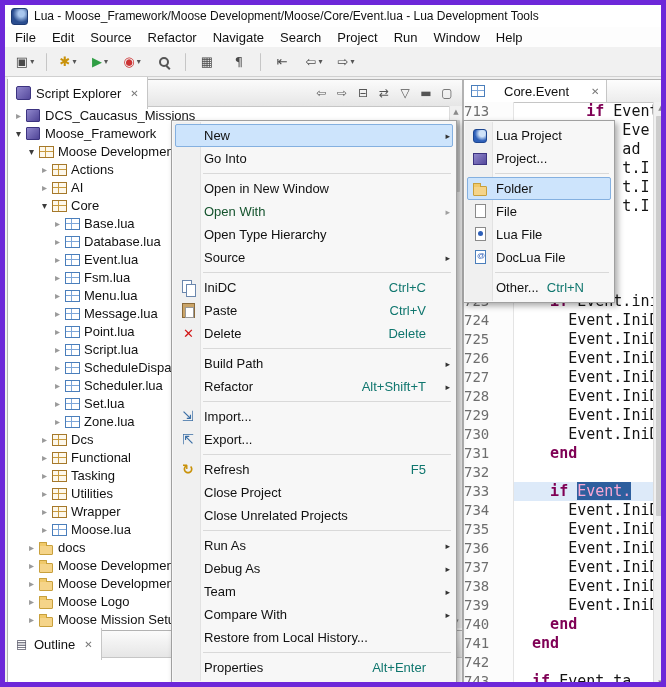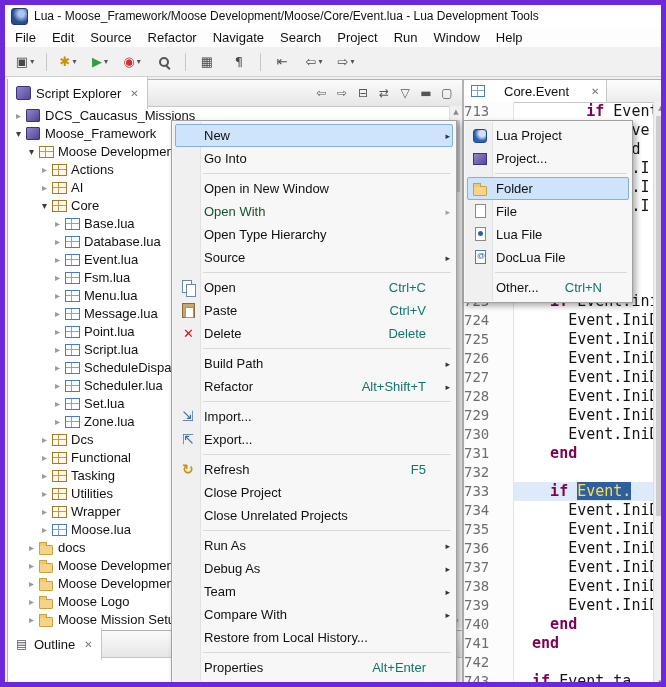--- a/index.html
+++ b/index.html
@@ -102,29 +102,29 @@
   .ed-ic::before{content:"";position:absolute;left:0;top:0;width:12px;height:10px;background-color:#fff;border:1px solid #4a7ebb;
        background-image:linear-gradient(90deg,transparent 0 5px,#7da6d9 5px 6px,transparent 6px),
                         linear-gradient(transparent 0 4px,#7da6d9 4px 5px,transparent 5px);}
   .codearea{position:absolute;left:0;top:22px;width:189px;bottom:0;overflow:hidden;
             font-family:"DejaVu Sans Mono",monospace;font-size:15px;}
   .cline{height:19px;display:flex;line-height:19px;}
   .lnum{width:50px;flex:0 0 auto;box-sizing:border-box;padding-right:7px;text-align:left;color:#6e6e6e;
         background:#fcfcfc;border-right:1px solid #e4e4e4;font-size:14px;}
   .lcode{flex:1;white-space:pre;overflow:hidden;color:#141414;}
   .kw{color:#7f0055;font-weight:bold;}
-  .sel{background:#2e5f9e;color:#fde047;}
+  .sel{background:#2e5f9e;color:#f9a8d4;}
   .cline.cur .lcode{background:#ddeaf9;}
 
   
   .menu{position:absolute;background:#f7f7f7;border:1px solid #a0a0a0;box-shadow:3px 3px 6px rgba(0,0,0,.32);
         padding:3px 1px;font-size:13px;color:#111;box-sizing:border-box;}
   .menu::before{content:"";position:absolute;left:1px;top:1px;bottom:1px;width:27px;background:#f0f0f0;border-right:1px solid #e2e2e2;}
   .ctx{left:166px;top:115px;width:286px;z-index:40;}
-  .sub{left:458px;top:115px;width:170px;z-index:50;}
+  .sub{left:458px;top:115px;width:152px;z-index:50;}
   .mitem{position:relative;height:21px;display:flex;align-items:center;margin:0 2px;padding:0 2px;
          border:1px solid transparent;border-radius:2px;}
   .micon{width:26px;height:16px;position:relative;flex:0 0 auto;}
   .mlabel{white-space:nowrap;}
   .mshort{margin-left:auto;padding-right:12px;color:#0f766e;}
   .marrow{width:12px;text-align:right;color:#333;font-size:9px;flex:0 0 auto;font-family:"DejaVu Sans",sans-serif;}
   .mitem.hassub .marrow::before{content:"▸";}
   .mitem.hl{background:#cde4fc;border-color:#84b0e0;}
   .mitem.dis{color:#14532d;}
   .mitem.dis .marrow{color:#9f9f9f;}
@@ -703,21 +703,21 @@
 
       <div class="mitem sep">
         
         
         
         
       </div>
 
       <div class="mitem" data-icon="copy">
         <span class="micon"></span>
-        <span class="mlabel">Open</span>
+        <span class="mlabel">IniDC</span>
         <span class="mshort">Ctrl+C</span>
         <span class="marrow"></span>
       </div>
 
       <div class="mitem" data-icon="paste">
         <span class="micon"></span>
         <span class="mlabel">Paste</span>
         <span class="mshort">Ctrl+V</span>
         <span class="marrow"></span>
       </div>

